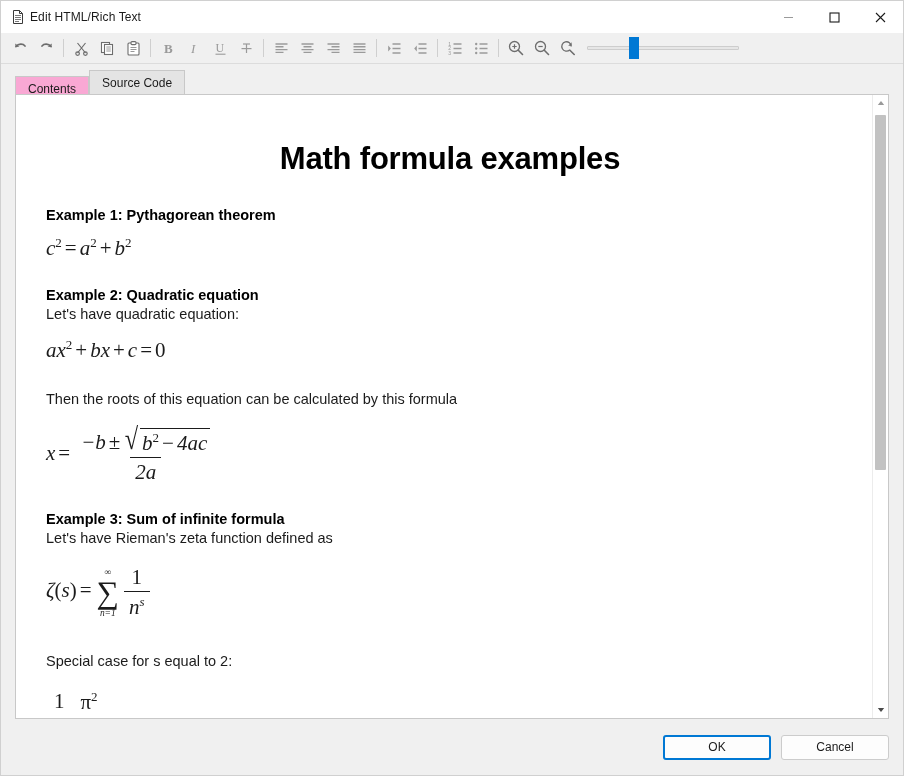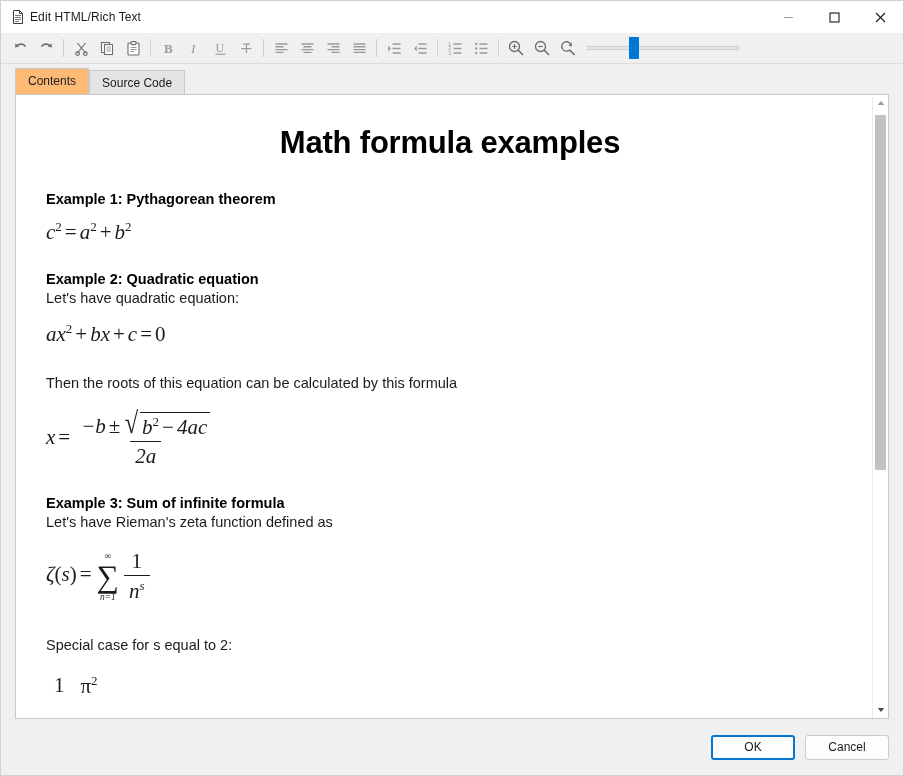--- a/index.html
+++ b/index.html
@@ -132,39 +132,39 @@
     color: #1b1b1b;
     padding: 5px 12px 5px 12px;
     border: 1px solid #c8c8c8;
     border-bottom: none;
     background: #e4e4e4;
     cursor: default;
     position: relative;
     top: 1px;
   }
   .tab.active {
-    background: #fdba74;
+    background: #f9a8d4;
     border-color: #c8c8c8;
-    top: 0px;
+    top: 8px;
     padding-bottom: 6px;
   }
 
   
   #editor-wrap {
     flex: 1 1 auto;
     margin: 0 14px 0 14px;
     background: #ffffff;
     border: 1px solid #c8c8c8;
     position: relative;
     overflow: hidden;
     display: flex;
   }
   #content {
     flex: 1 1 auto;
-    padding: 16px 18px 16px 30px;
+    padding: 32px 18px 16px 30px;
     overflow: hidden;
     box-sizing: border-box;
     color: #1b1b1b;
   }
   #doc-title {
     text-align: center;
     font-size: 31px;
     font-weight: bold;
     margin: 14px 0 30px 0;
     color: #000;
@@ -261,21 +261,21 @@
     height: 56px;
     flex: 0 0 auto;
     display: flex;
     align-items: center;
     justify-content: flex-end;
     padding-right: 14px;
     gap: 10px;
     background: #f0f0f0;
   }
   .btn {
-    width: 84px; height: 25px;
+    width: 108px; height: 25px;
     font-size: 12px;
     color: #1b1b1b;
     background: #fdfdfd;
     border: 1px solid #cccccc;
     border-radius: 3px;
     display: flex; align-items: center; justify-content: center;
     cursor: default;
     box-sizing: border-box;
   }
   .btn.primary {

